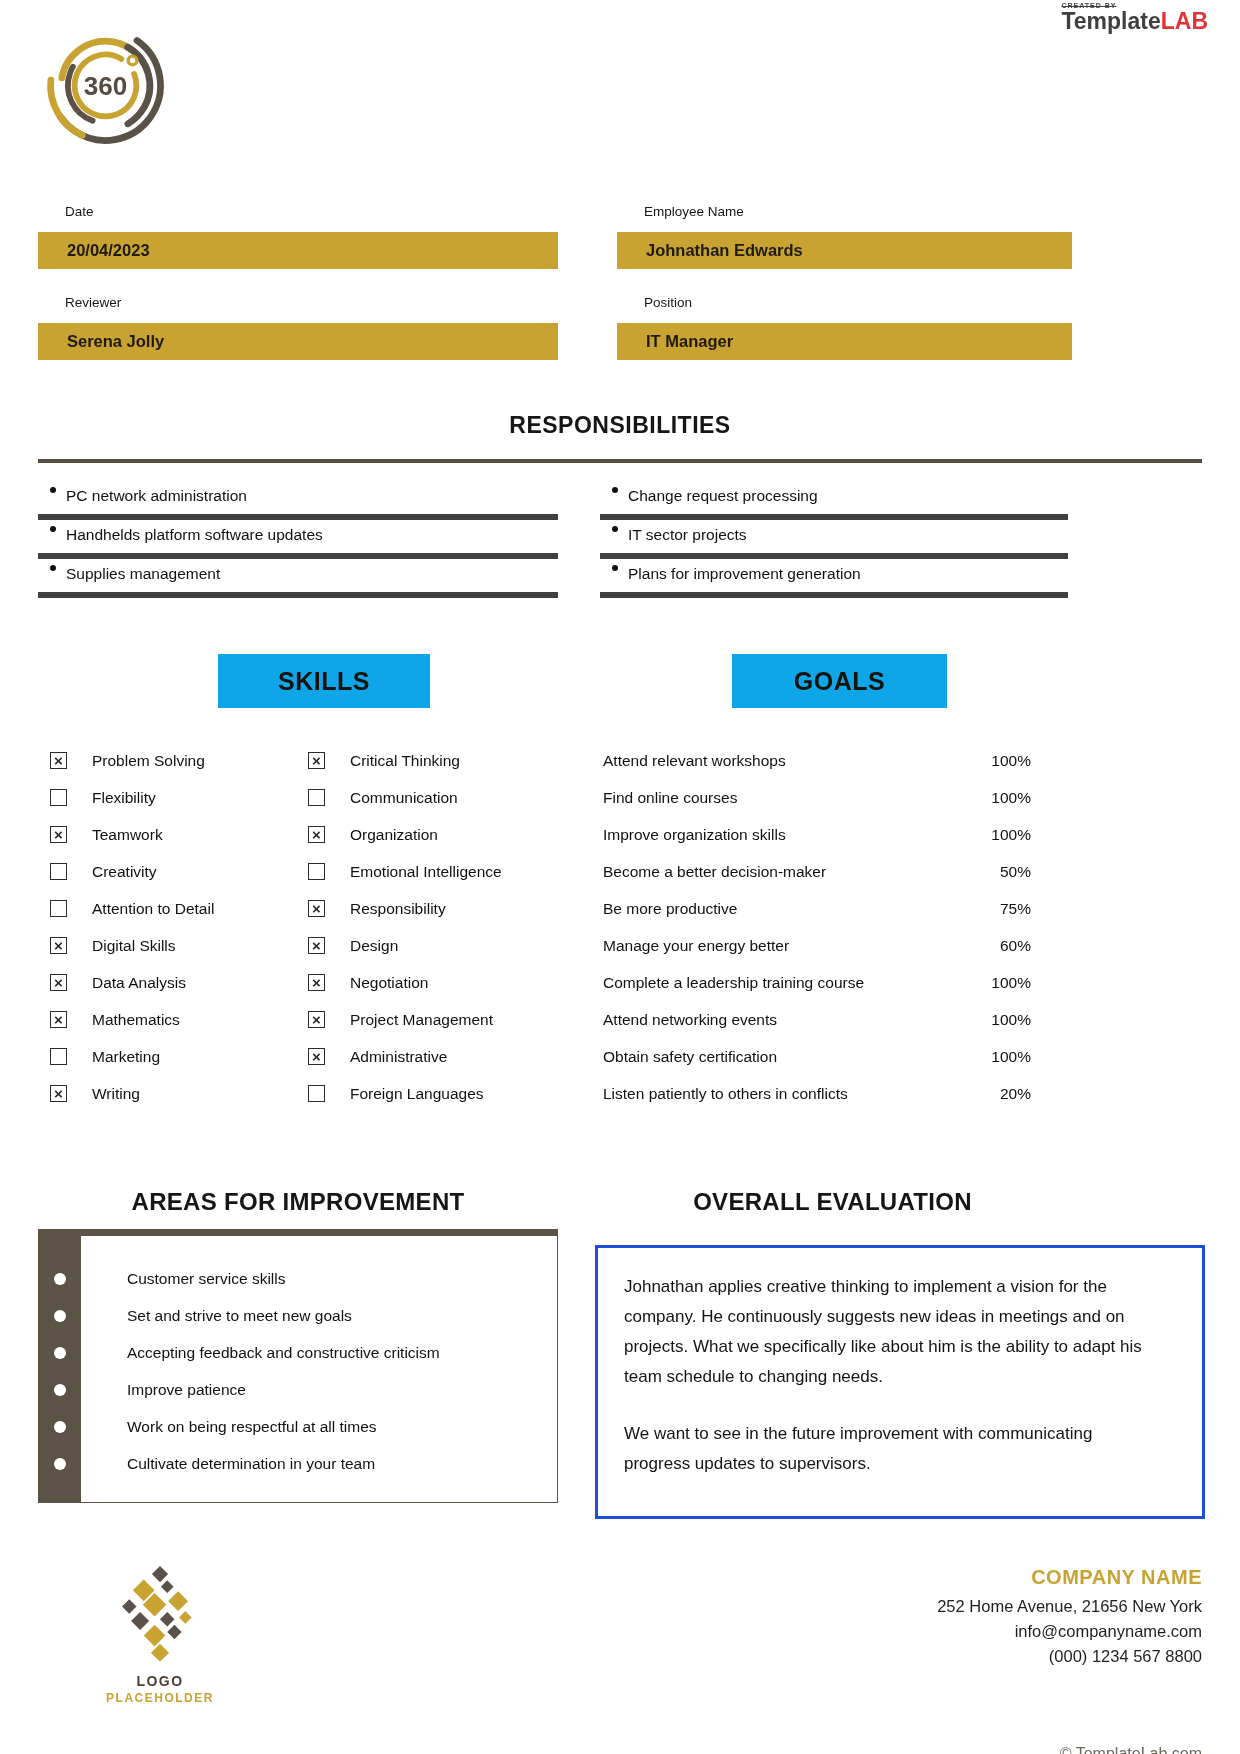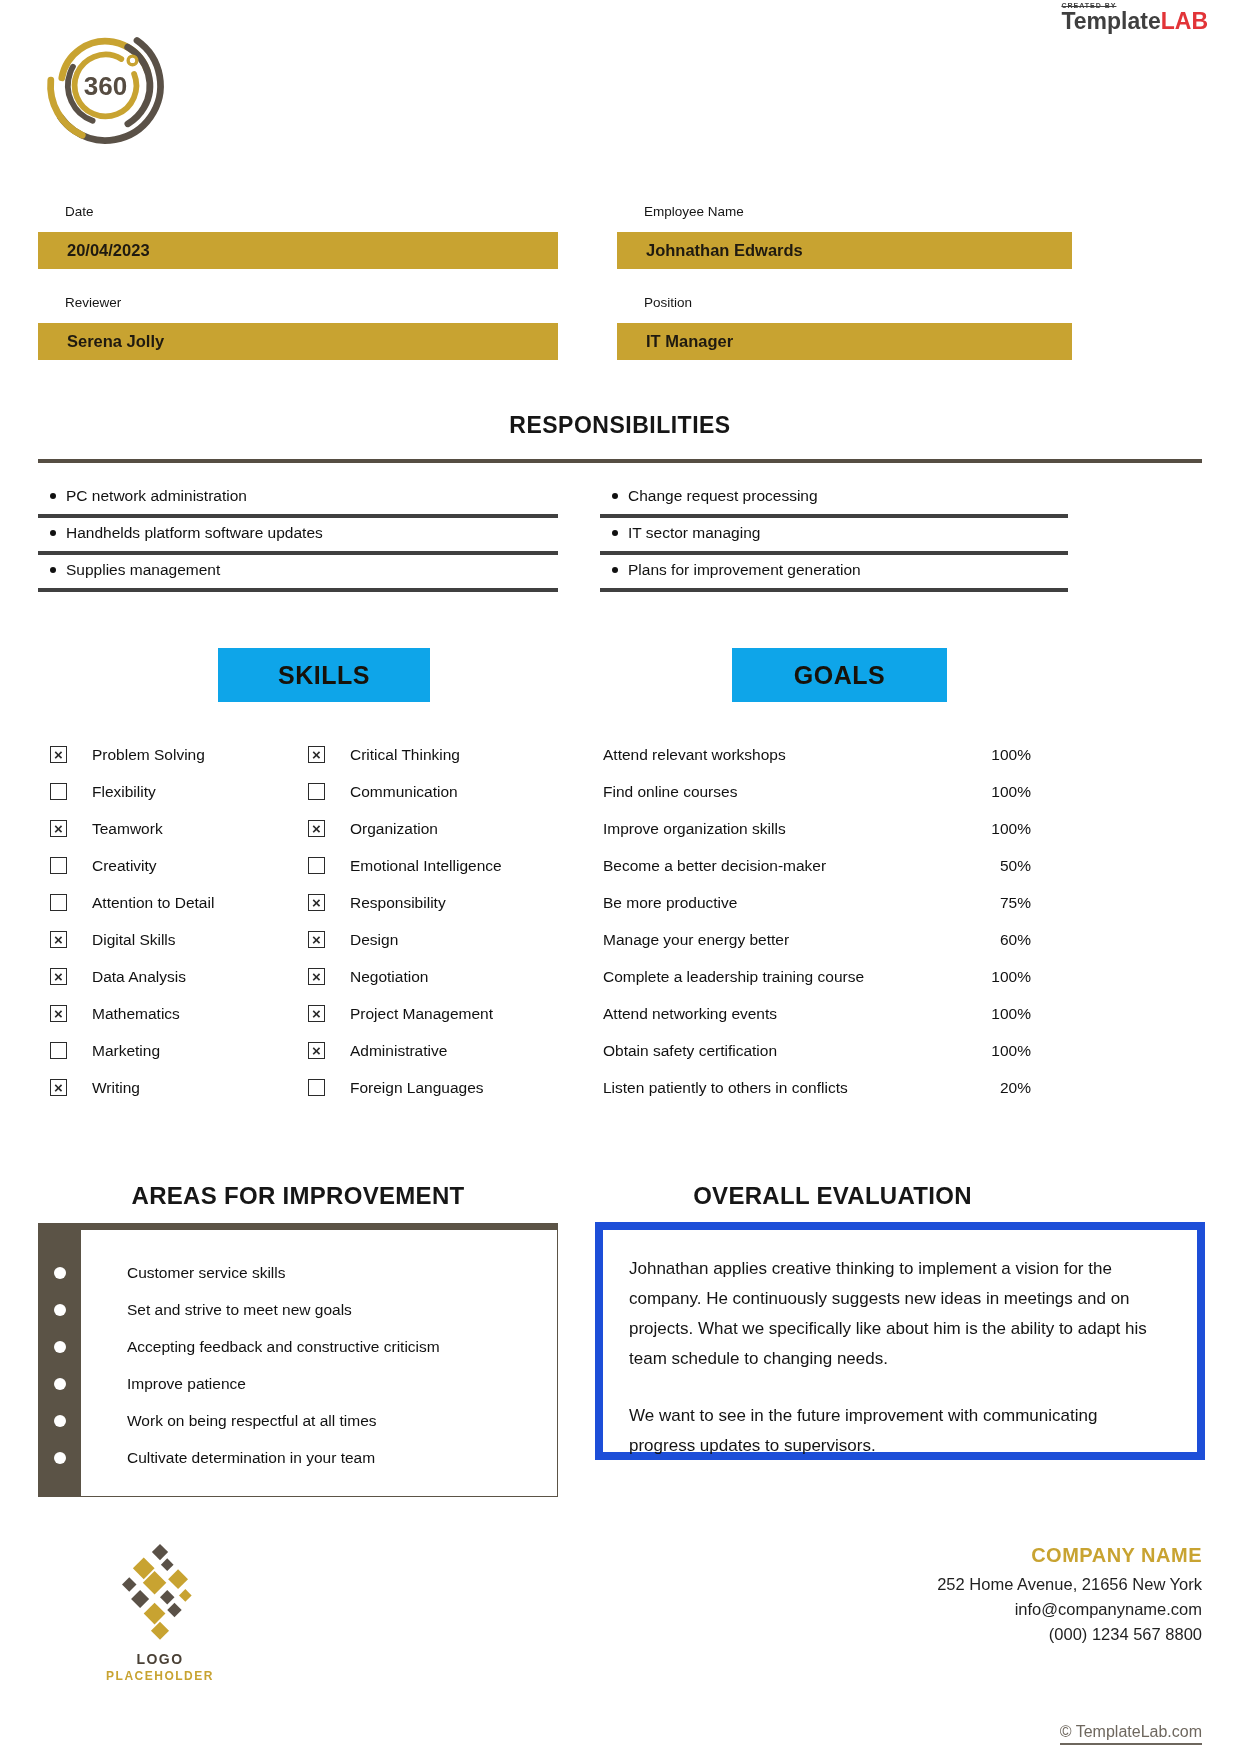--- a/index.html
+++ b/index.html
@@ -29,21 +29,21 @@
   .field-label { font-size:13.5px; color:#151515; margin:0 0 11px 27px; height:17px; }
   .field-bar { height:37px; background:#C8A331; line-height:37px; padding-left:29px;
                font-size:16.5px; font-weight:bold; color:#1F1A10; }
   .field-inset { margin-left:22px; width:455px; }
 
   
   .resp-title { margin-top:52px; text-align:center; font-size:23px; font-weight:800; color:#161616; letter-spacing:0.5px; }
   .rule { margin-top:20px; height:4px; background:#564E43; }
   .resp-grid { margin-top:18px; }
   .resp-right { margin-left:5px; width:468px; }
-  .resp-item { padding:6px 0 9px 12px; border-bottom:4px solid #404040; font-size:15.5px; color:#111; display:flex; align-items:center; }
+  .resp-item { padding:6px 0 9px 12px; border-bottom:6px solid #404040; font-size:15.5px; color:#111; display:flex; }
   .resp-item .dot { width:6px; height:6px; border-radius:50%; background:#111; margin-right:10px; flex:0 0 auto; }
 
   
   .sg-section { margin-top:56px; }
   .sg-box { height:54px; background:#0ea5e9; display:flex; align-items:center; justify-content:center;
             font-size:25px; font-weight:800; color:#17120A; letter-spacing:0.5px; }
   .skills-box { width:212px; margin-left:180px; }
   .goals-box { width:215px; margin-left:137px; }
   .skills-list { margin-top:34px; padding-left:12px; display:grid; grid-template-columns:250px 250px; column-gap:8px; }
   .skill-row { height:37px; display:flex; align-items:center; }
@@ -60,21 +60,21 @@
   .bottom { margin-top:76px; }
   .box-title { text-align:center; font-size:24px; font-weight:800; color:#161616; height:30px; letter-spacing:0.3px; }
   .box-title-right { width:475px; }
   .improve-box { margin-top:11px; height:274px; border:1px solid #5B5346; border-top:7px solid #5B5346;
                  position:relative; padding-top:24px; }
   .improve-strip { position:absolute; left:0; top:0; bottom:0; width:42px; background:#5B5346; }
   .improve-item { position:relative; height:37px; display:flex; align-items:center; padding-left:88px;
                   font-size:15.5px; color:#111; }
   .improve-item .wdot { position:absolute; left:15px; top:50%; margin-top:-6px; width:12px; height:12px;
                         border-radius:50%; background:#ffffff; }
-  .overall-box { margin-top:10px; height:238px; border:8px solid #1d4ed8; padding:24px 44px 20px 26px; }
+  .overall-box { margin-top:27px; height:274px; border:3px solid #1d4ed8; padding:24px 44px 20px 26px; }
   .overall-box p { font-size:17px; line-height:30px; color:#141414; }
   .overall-box p + p { margin-top:27px; }
 
   
   .footer { margin-top:46px; display:flex; justify-content:space-between; align-items:flex-start; }
   .logo-ph { width:160px; text-align:center; margin-left:42px; }
   .logo-ph svg { width:96px; height:104px; display:block; margin:0 auto; }
   .logo-ph-line1 { font-size:14px; font-weight:bold; color:#4A4136; letter-spacing:1.5px; margin-top:4px; }
   .logo-ph-line2 { font-size:12px; font-weight:bold; color:#C8A331; letter-spacing:1.5px; margin-top:2px; }
   .company { text-align:right; line-height:25px; }
@@ -150,21 +150,21 @@
       </div>
     <div class="resp-right">
 
         <div class="resp-item">
           <span class="dot"></span>
           <span>Change request processing</span>
         </div>
 
         <div class="resp-item">
           <span class="dot"></span>
-          <span>IT sector managing</span>
+          <span>IT sector projects</span>
         </div>
 
         <div class="resp-item">
           <span class="dot"></span>
           <span>Plans for improvement generation</span>
         </div>
       </div>
   </div>
 
   <div class="cols sg-section">

